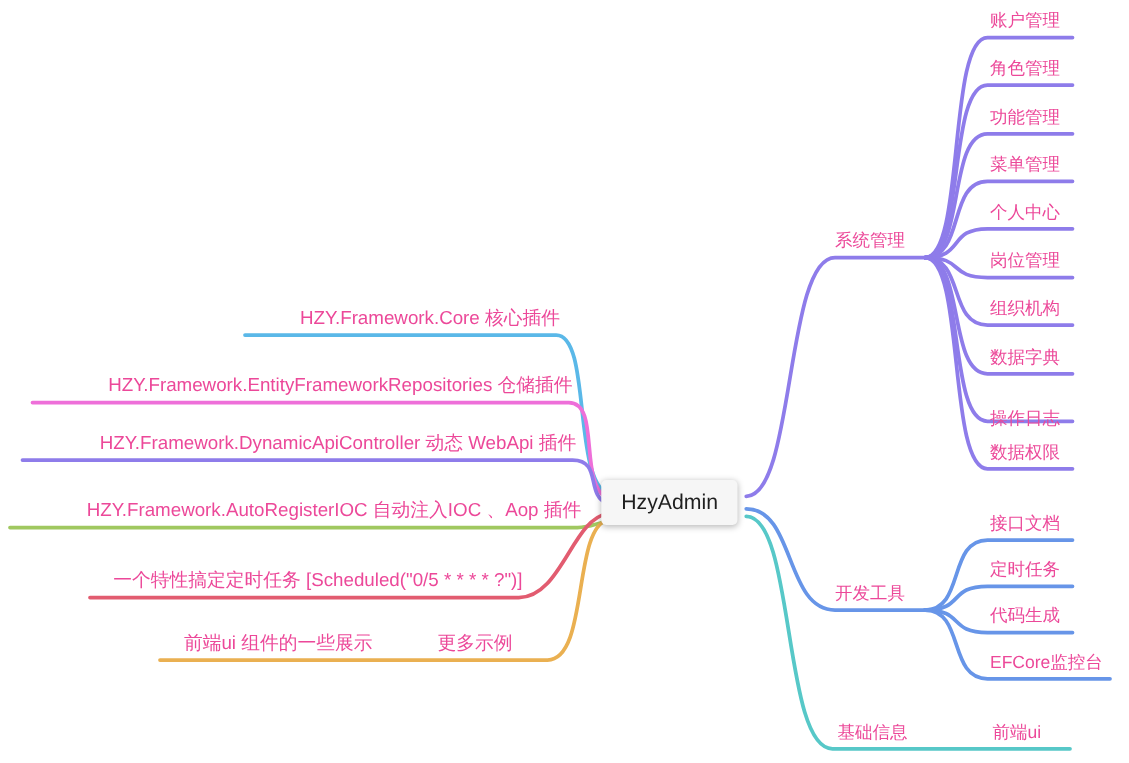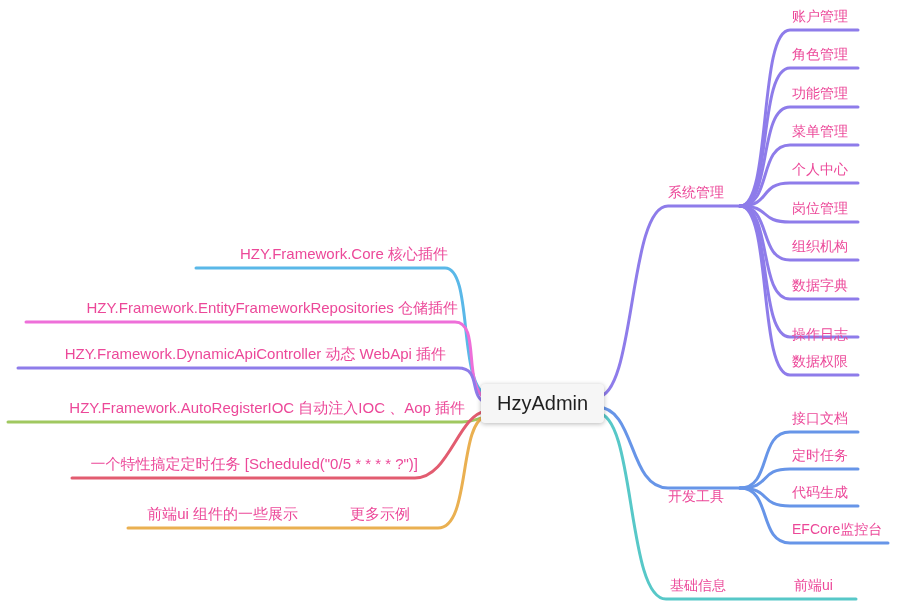--- a/index.html
+++ b/index.html
@@ -30,21 +30,21 @@
   .leaf-right { font-size: 14px; left: 792px; }
   .branch-label { font-size: 14px; }
   .center-node {
     position: absolute;
     z-index: 3;
     left: 481px; top: 384px;
     padding: 8px 16px;
     background: #f6f6f6;
     border-radius: 4px;
     box-shadow: 0 1px 5px rgba(0,0,0,0.28);
-    font-size: 20px;
+    font-size: 17px;
     color: #1f1f1f;
     white-space: nowrap;
   }
 </style>
 </head>
 <body>
 
 <div id="stage">
 
   <svg id="edges" viewBox="0 0 903 610" xmlns="http://www.w3.org/2000/svg">
@@ -74,28 +74,28 @@
     <path d="M 740 488 C 772 488 758 506 790 506 H 858" stroke="#6795e8"></path>
     <path d="M 740 488 C 772 488 758 543 790 543 H 888" stroke="#6795e8"></path>
 
     <path d="M 597 413 C 636 413 626 599 666 599 H 742 C 762 599 768 599 788 599 H 856" stroke="#57c8c8"></path>
   </svg>
 
   <div class="center-node">HzyAdmin</div>
 
   <div class="node leaf-left" style="right:455px; top:245px;">HZY.Framework.Core 核心插件</div>
   <div class="node leaf-left" style="right:445px; top:299px;margin-left:48px;">HZY.Framework.EntityFrameworkRepositories 仓储插件</div>
-  <div class="node leaf-left" style="right:457px; top:345px;text-align:right;">HZY.Framework.DynamicApiController 动态 WebApi 插件</div>
+  <div class="node leaf-left" style="right:442px; top:345px;text-align:right;">HZY.Framework.DynamicApiController 动态 WebApi 插件</div>
   <div class="node leaf-left" style="right:438px; top:399px;">HZY.Framework.AutoRegisterIOC 自动注入IOC 、Aop 插件</div>
   <div class="node leaf-left" style="right:485px; top:455px;">一个特性搞定定时任务 [Scheduled("0/5 * * * * ?")]</div>
   <div class="node leaf-left" style="right:493px; top:505px;">更多示例</div>
   <div class="node leaf-left" style="right:605px; top:505px;margin-left:44px;">前端ui 组件的一些展示</div>
 
   <div class="node branch-label" style="left:668px; top:184px;">系统管理</div>
-  <div class="node branch-label" style="left:668px; top:488px;">开发工具</div>
+  <div class="node branch-label" style="left:668px; top:466px;">开发工具</div>
   <div class="node branch-label" style="left:670px; top:577px;">基础信息</div>
 
   <div class="node leaf-right" style="top:8px;">账户管理</div>
   <div class="node leaf-right" style="top:46px;">角色管理</div>
   <div class="node leaf-right" style="top:85px;">功能管理</div>
   <div class="node leaf-right" style="top:123px;">菜单管理</div>
   <div class="node leaf-right" style="top:161px;">个人中心</div>
   <div class="node leaf-right" style="top:200px;">岗位管理</div>
   <div class="node leaf-right" style="top:238px;">组织机构</div>
   <div class="node leaf-right" style="top:277px;">数据字典</div>

